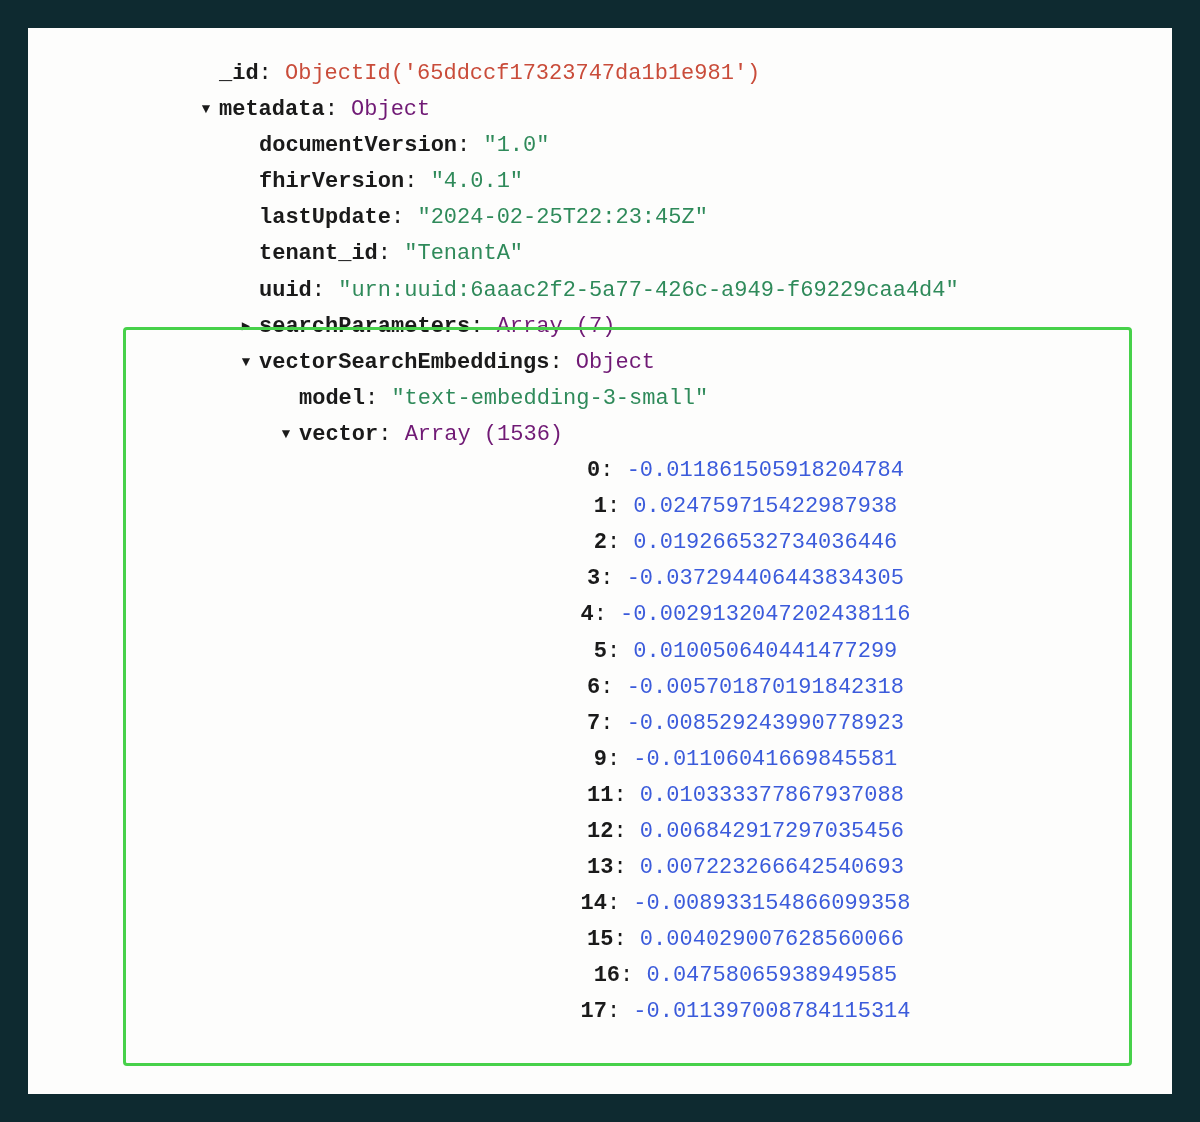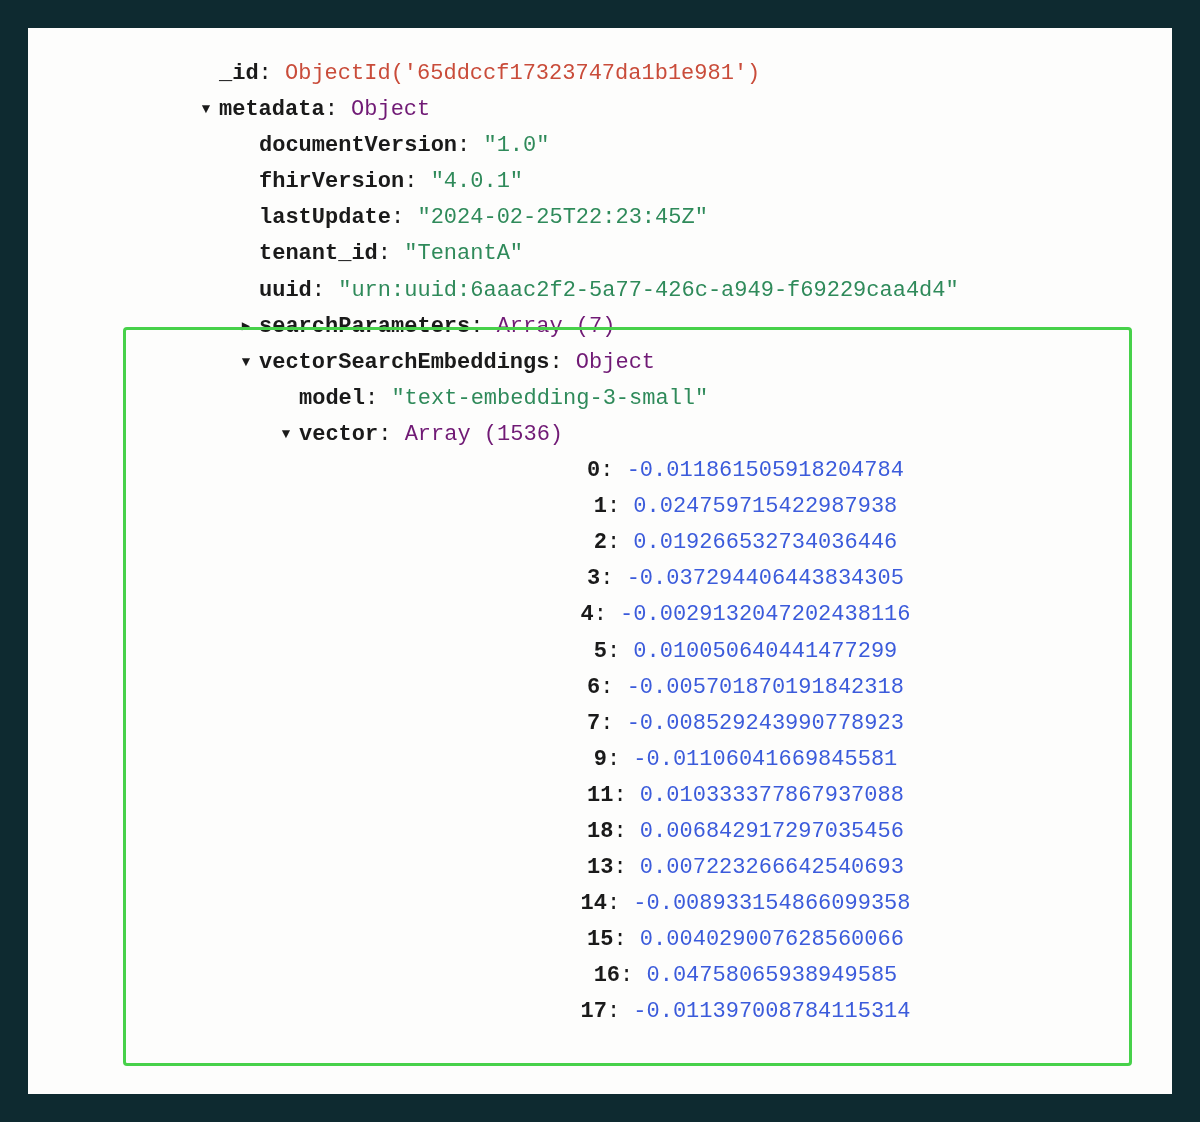--- a/index.html
+++ b/index.html
@@ -136,21 +136,21 @@
           <div class="row i5"><span class="k">0</span><span class="col">:</span><span class="num"> -0.011861505918204784</span></div>
           <div class="row i5"><span class="k">1</span><span class="col">:</span><span class="num"> 0.024759715422987938</span></div>
           <div class="row i5"><span class="k">2</span><span class="col">:</span><span class="num"> 0.019266532734036446</span></div>
           <div class="row i5"><span class="k">3</span><span class="col">:</span><span class="num"> -0.037294406443834305</span></div>
           <div class="row i5"><span class="k">4</span><span class="col">:</span><span class="num"> -0.0029132047202438116</span></div>
           <div class="row i5"><span class="k">5</span><span class="col">:</span><span class="num"> 0.010050640441477299</span></div>
           <div class="row i5"><span class="k">6</span><span class="col">:</span><span class="num"> -0.005701870191842318</span></div>
           <div class="row i5"><span class="k">7</span><span class="col">:</span><span class="num"> -0.008529243990778923</span></div>
           <div class="row i5"><span class="k">9</span><span class="col">:</span><span class="num"> -0.01106041669845581</span></div>
           <div class="row i5"><span class="k">11</span><span class="col">:</span><span class="num"> 0.010333377867937088</span></div>
-          <div class="row i5"><span class="k">18</span><span class="col">:</span><span class="num"> 0.006842917297035456</span></div>
+          <div class="row i5"><span class="k">12</span><span class="col">:</span><span class="num"> 0.006842917297035456</span></div>
           <div class="row i5"><span class="k">13</span><span class="col">:</span><span class="num"> 0.007223266642540693</span></div>
           <div class="row i5"><span class="k">14</span><span class="col">:</span><span class="num"> -0.008933154866099358</span></div>
           <div class="row i5"><span class="k">15</span><span class="col">:</span><span class="num"> 0.004029007628560066</span></div>
           <div class="row i5"><span class="k">16</span><span class="col">:</span><span class="num"> 0.04758065938949585</span></div>
           <div class="row i5"><span class="k">17</span><span class="col">:</span><span class="num"> -0.011397008784115314</span></div>
         </div>
 
     </div>
     <div class="highlight-box"></div>
   </div>

